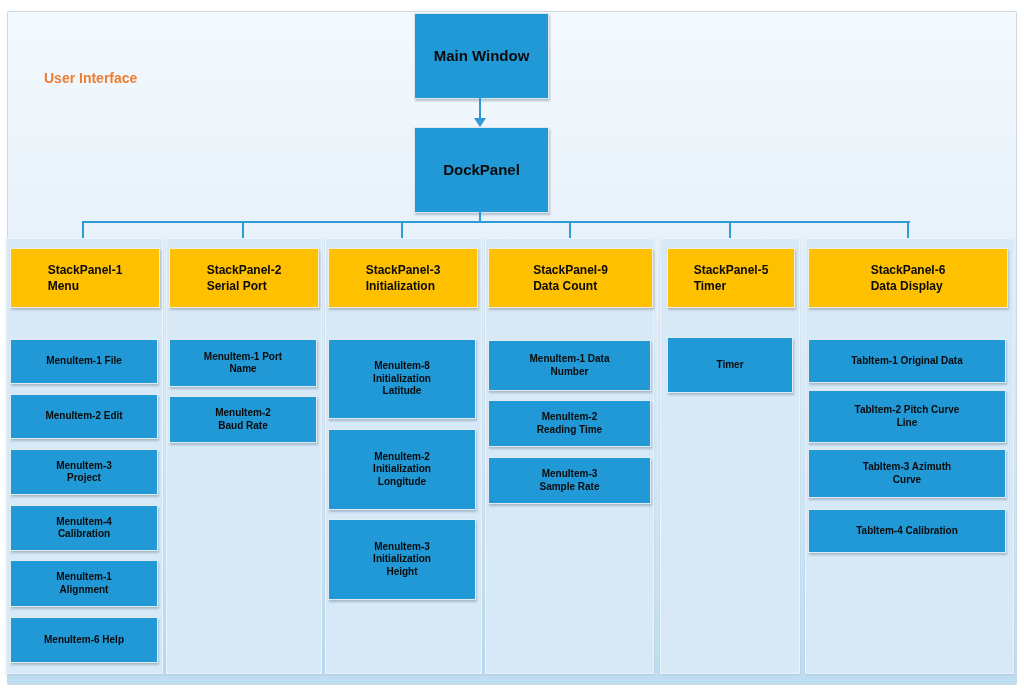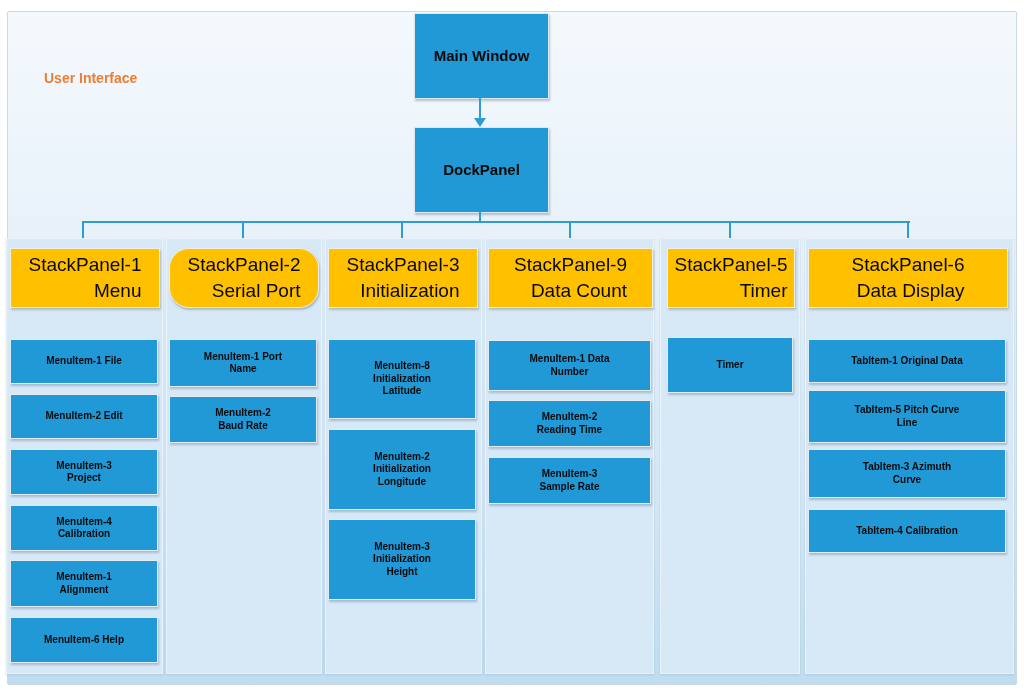--- a/index.html
+++ b/index.html
@@ -22,22 +22,22 @@
     text-align:center;white-space:pre-line;line-height:1.3;
     border:1px solid #dfe7ee;box-shadow:1px 2px 2px rgba(110,130,150,0.45);
   }
   .column{
     position:absolute;top:238px;height:434px;
     background:var(--column_bg);
     border:1px solid #e9f3fb;box-shadow:0 1px 2px rgba(140,160,180,0.35);
   }
   .header{
     position:absolute;display:flex;align-items:center;justify-content:center;
-    background:var(--header_orange);color:#0a0a0a;font-weight:normal;font-size:19px;
-    text-align:right;white-space:pre-line;line-height:1.35;
+    background:var(--header_orange);color:#0a0a0a;font-weight:bold;font-size:12px;
+    text-align:left;white-space:pre-line;line-height:1.35;
     border:1px solid #f1eee6;box-shadow:1px 2px 2px rgba(140,140,140,0.5);
   }
   .item{
     position:absolute;display:flex;align-items:center;justify-content:center;
     background:var(--node_blue);color:#0a0a0a;font-weight:bold;font-size:10px;
     text-align:center;white-space:pre-line;line-height:1.25;padding:0 3px;box-sizing:border-box;
     border:1px solid #e3ebf2;box-shadow:1px 2px 2px rgba(110,130,150,0.45);
   }
   .vline{position:absolute;width:2px;background:var(--connector);}
   .hline{position:absolute;height:2px;background:var(--connector);}
@@ -78,21 +78,21 @@
 
 <div class="column" style="left:6px;width:155px;"></div>
 <div class="column" style="left:166px;width:154px;"></div>
 <div class="column" style="left:325px;width:155px;"></div>
 <div class="column" style="left:485px;width:167px;"></div>
 <div class="column" style="left:660px;width:138px;"></div>
 <div class="column" style="left:805px;width:207px;"></div>
 
 <div class="header" style="left:10px;top:248px;width:148px;height:58px;">StackPanel-1
 Menu</div>
-<div class="header" style="left:169px;top:248px;width:148px;height:58px;border-radius:20px;">StackPanel-2
+<div class="header" style="left:169px;top:248px;width:148px;height:58px;">StackPanel-2
 Serial Port</div>
 <div class="header" style="left:328px;top:248px;width:148px;height:58px;">StackPanel-3
 Initialization</div>
 <div class="header" style="left:488px;top:248px;width:163px;height:58px;">StackPanel-9
 Data Count</div>
 <div class="header" style="left:667px;top:248px;width:126px;height:58px;">StackPanel-5
 Timer</div>
 <div class="header" style="left:808px;top:248px;width:198px;height:58px;">StackPanel-6
 Data Display</div>
 
@@ -124,17 +124,17 @@
 <div class="item" style="left:488px;top:340px;width:163px;height:51px;">MenuItem-1 Data
 Number</div>
 <div class="item" style="left:488px;top:400px;width:163px;height:47px;">MenuItem-2
 Reading Time</div>
 <div class="item" style="left:488px;top:457px;width:163px;height:47px;">MenuItem-3
 Sample Rate</div>
 
 <div class="item" style="left:667px;top:337px;width:126px;height:56px;">Timer</div>
 
 <div class="item" style="left:808px;top:339px;width:198px;height:44px;">TabItem-1 Original Data</div>
-<div class="item" style="left:808px;top:390px;width:198px;height:53px;">TabItem-5 Pitch Curve
+<div class="item" style="left:808px;top:390px;width:198px;height:53px;">TabItem-2 Pitch Curve
 Line</div>
 <div class="item" style="left:808px;top:449px;width:198px;height:49px;">TabItem-3 Azimuth
 Curve</div>
 <div class="item" style="left:808px;top:509px;width:198px;height:44px;">TabItem-4 Calibration</div>
 
 </body></html>

